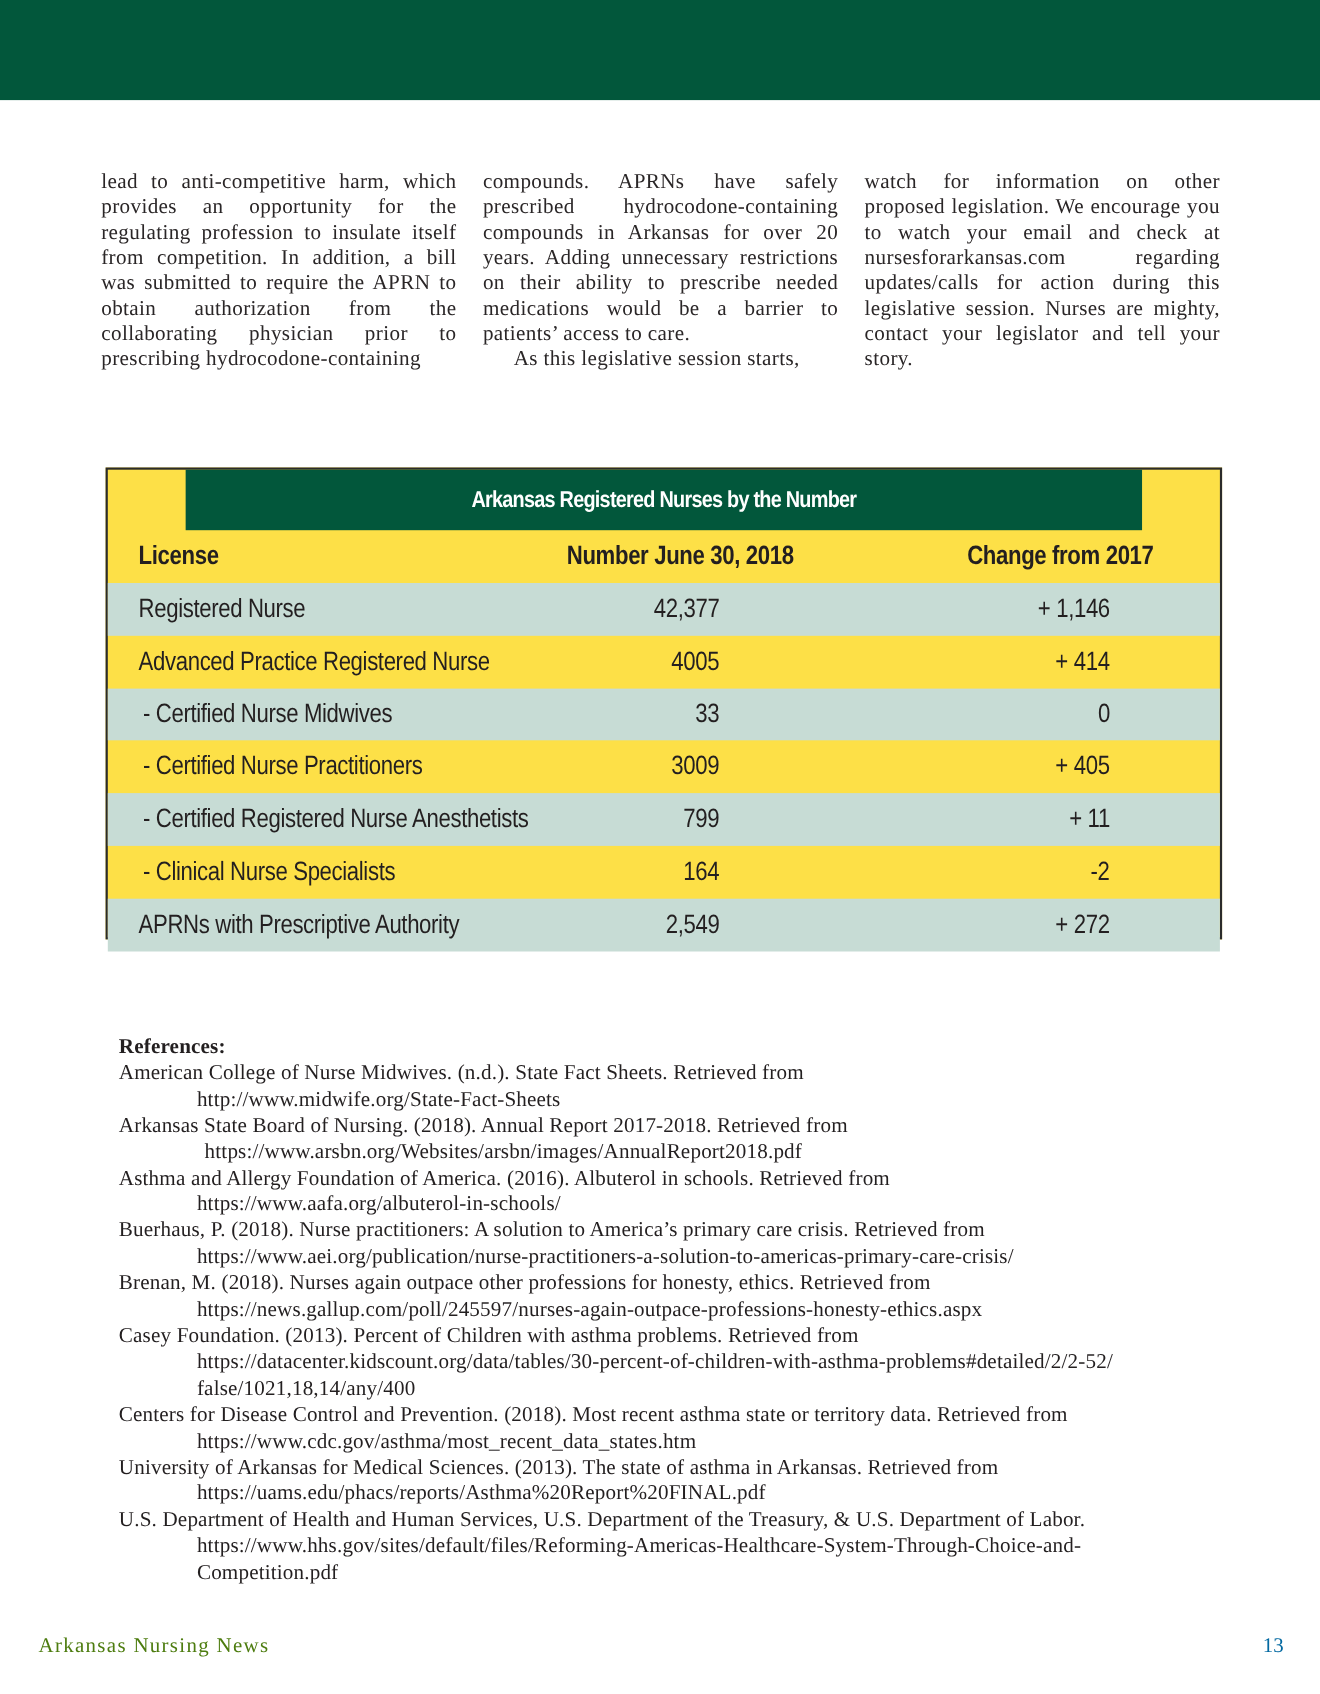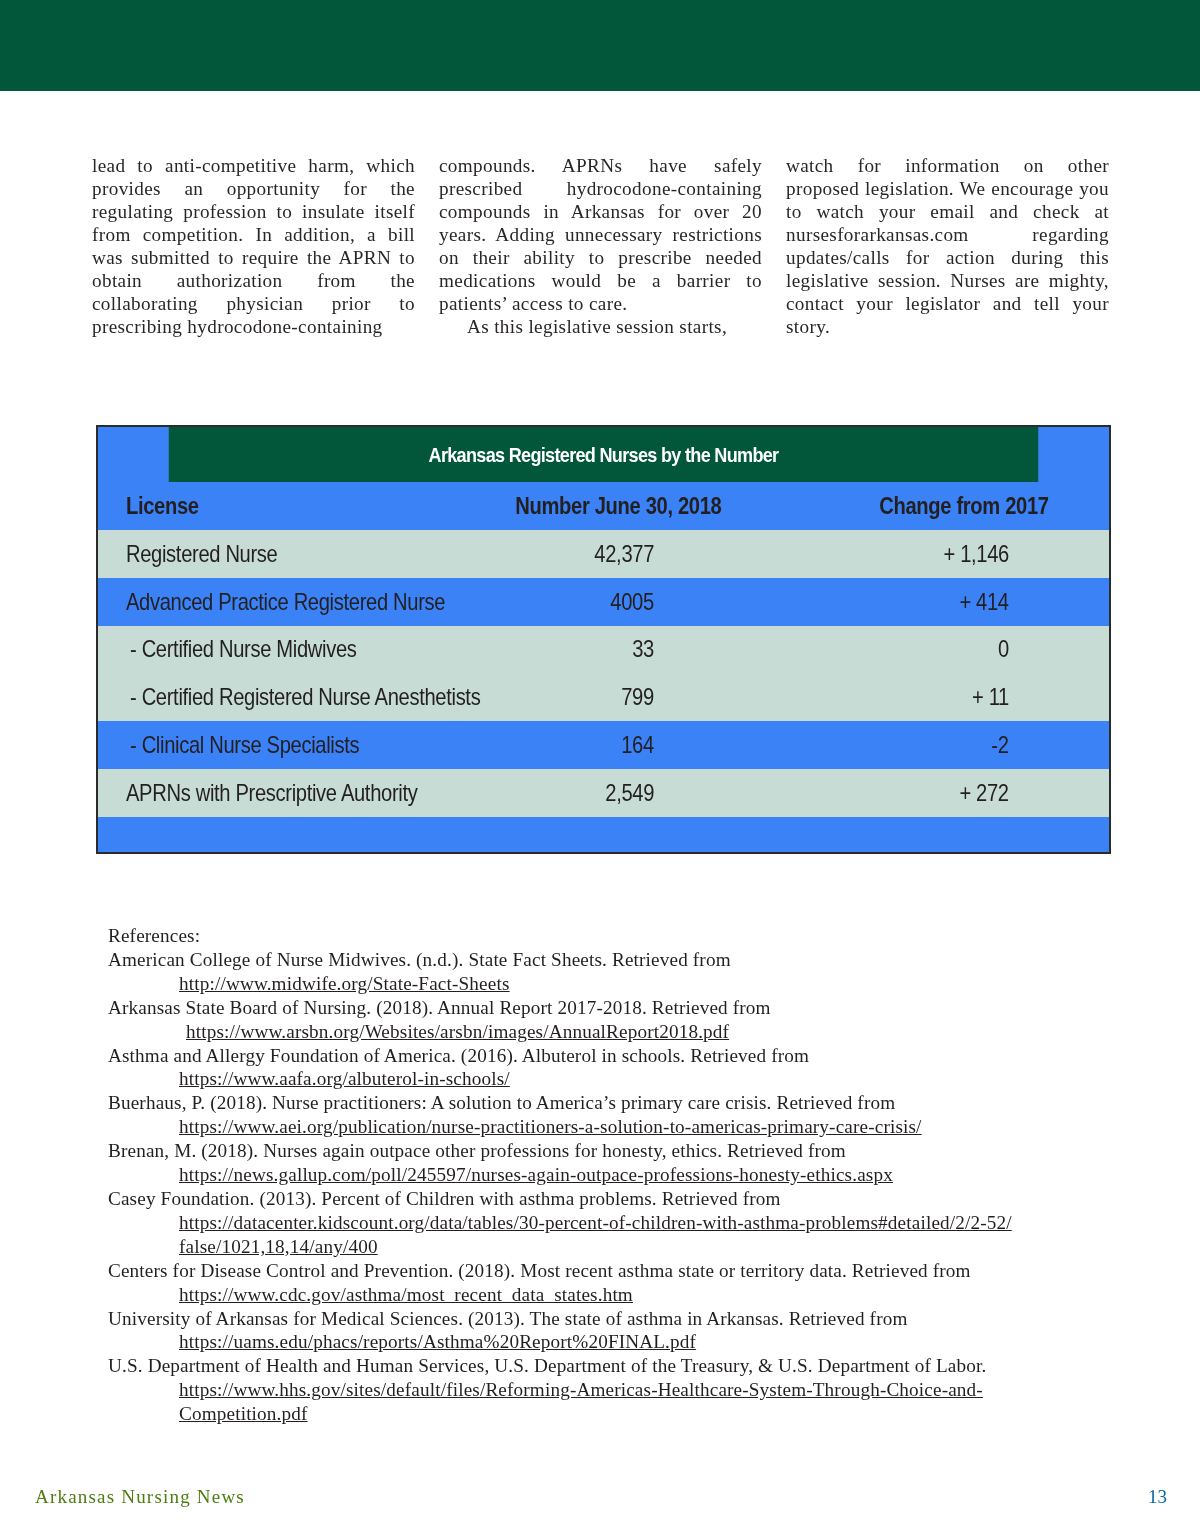--- a/index.html
+++ b/index.html
@@ -6,37 +6,37 @@
     html, body { width: 1200px; height: 1540px; background: #ffffff; overflow: hidden; }
     body { position: relative; font-family: "Liberation Serif", "DejaVu Serif", serif; color: #231f20; }
 
     .top-band { position: absolute; left: 0; top: 0; width: 1200px; height: 91px; background: #02573b; }
 
     .columns { position: absolute; left: 92px; top: 154px; width: 1017px; display: flex; justify-content: space-between; }
     .col { width: 323px; font-size: 19.2px; line-height: 23px; text-align: justify; letter-spacing: 0.35px; color: #2a2627; }
     .col p { margin: 0; }
     .col p.indent { text-indent: 28px; }
 
-    .table-box { position: absolute; left: 96px; top: 425px; width: 1015px; height: 429px; border: 2px solid #2b2b2b; border-top-width: 2px; background: #3b82f6; }
+    .table-box { position: absolute; left: 96px; top: 425px; width: 1015px; height: 429px; border: 2px solid #2b2b2b; border-top-width: 2px; background: #fde047; }
     .table-title { height: 55px; background: #02573b; color: #ffffff; text-align: center; font-family: "Liberation Sans", "DejaVu Sans", sans-serif; font-weight: bold; font-size: 21px; line-height: 55px; letter-spacing: -0.8px; transform: scaleX(0.86); transform-origin: center; }
     .trow { position: relative; height: 47.8px; display: flex; align-items: center; font-family: "Liberation Sans", "DejaVu Sans", sans-serif; font-size: 24px; color: #231f20; letter-spacing: -0.4px; }
     .trow.striped { background: #c7dcd5; }
     .trow.header-row { height: 48px; font-weight: bold; }
     .cell { position: absolute; white-space: nowrap; }
     .cell.c-license { left: 28px; transform: scaleX(0.84); transform-origin: left center; }
     .cell.c-number { right: 455px; text-align: right; transform: scaleX(0.84); transform-origin: right center; }
     .cell.c-change { right: 100px; text-align: right; transform: scaleX(0.84); transform-origin: right center; }
     .header-row .c-number { right: 388px; }
     .header-row .c-change { right: 60px; }
     .sub .c-license { left: 32px; }
 
     .refs { position: absolute; left: 108px; top: 924px; width: 1000px; font-size: 19.2px; line-height: 23.9px; color: #231f20; letter-spacing: 0.15px; }
-    .refs .ref-heading { font-weight: normal; }
+    .refs .ref-heading { font-weight: bold; margin-top: 16px; }
     .refs .ref-entry { padding-left: 71px; text-indent: -71px; }
-    .refs .ref-url { display: block; text-indent: 0; text-decoration: underline; color: #231f20; }
+    .refs .ref-url { display: block; text-indent: 0; color: #231f20; }
     .refs .ref-url.shift { padding-left: 7px; }
 
     .footer-title { position: absolute; left: 35px; top: 1486px; font-size: 19px; letter-spacing: 1.2px; color: #4d7c0f; }
     .footer-page { position: absolute; right: 33px; top: 1486px; font-size: 19px; color: #0369a1; }
   </style>
 </head>
 <body>
 
 <div class="top-band"></div>
 
@@ -69,20 +69,25 @@
   </div>
   <div class="trow">
     <span class="cell c-license">Advanced Practice Registered Nurse</span>
     <span class="cell c-number">4005</span>
     <span class="cell c-change">+ 414</span>
   </div>
   <div class="trow striped sub">
     <span class="cell c-license"> - Certified Nurse Midwives</span>
     <span class="cell c-number">33</span>
     <span class="cell c-change">0</span>
+  </div>
+  <div class="trow sub">
+    <span class="cell c-license"> - Certified Nurse Practitioners</span>
+    <span class="cell c-number">3009</span>
+    <span class="cell c-change">+ 405</span>
   </div>
   <div class="trow striped sub">
     <span class="cell c-license"> - Certified Registered Nurse Anesthetists</span>
     <span class="cell c-number">799</span>
     <span class="cell c-change">+ 11</span>
   </div>
   <div class="trow sub">
     <span class="cell c-license"> - Clinical Nurse Specialists</span>
     <span class="cell c-number">164</span>
     <span class="cell c-change">-2</span>

